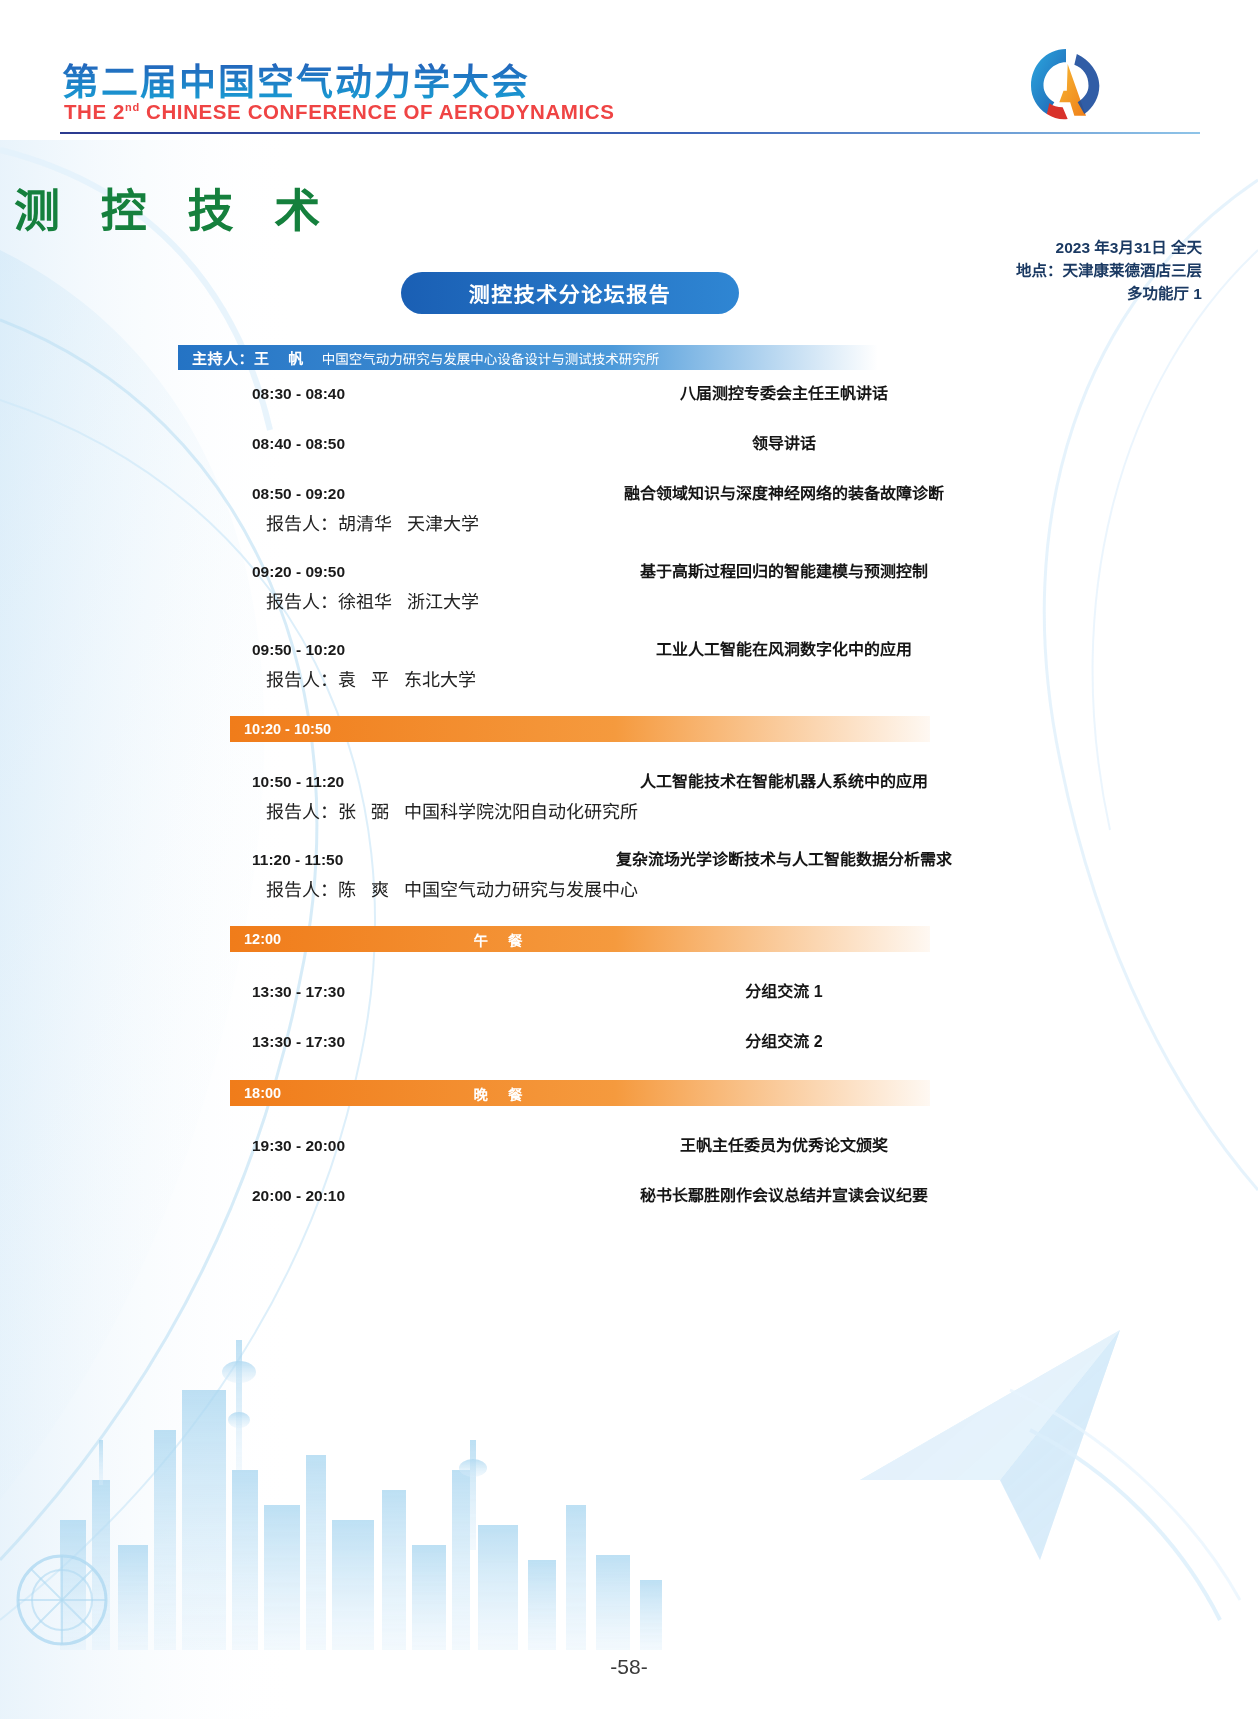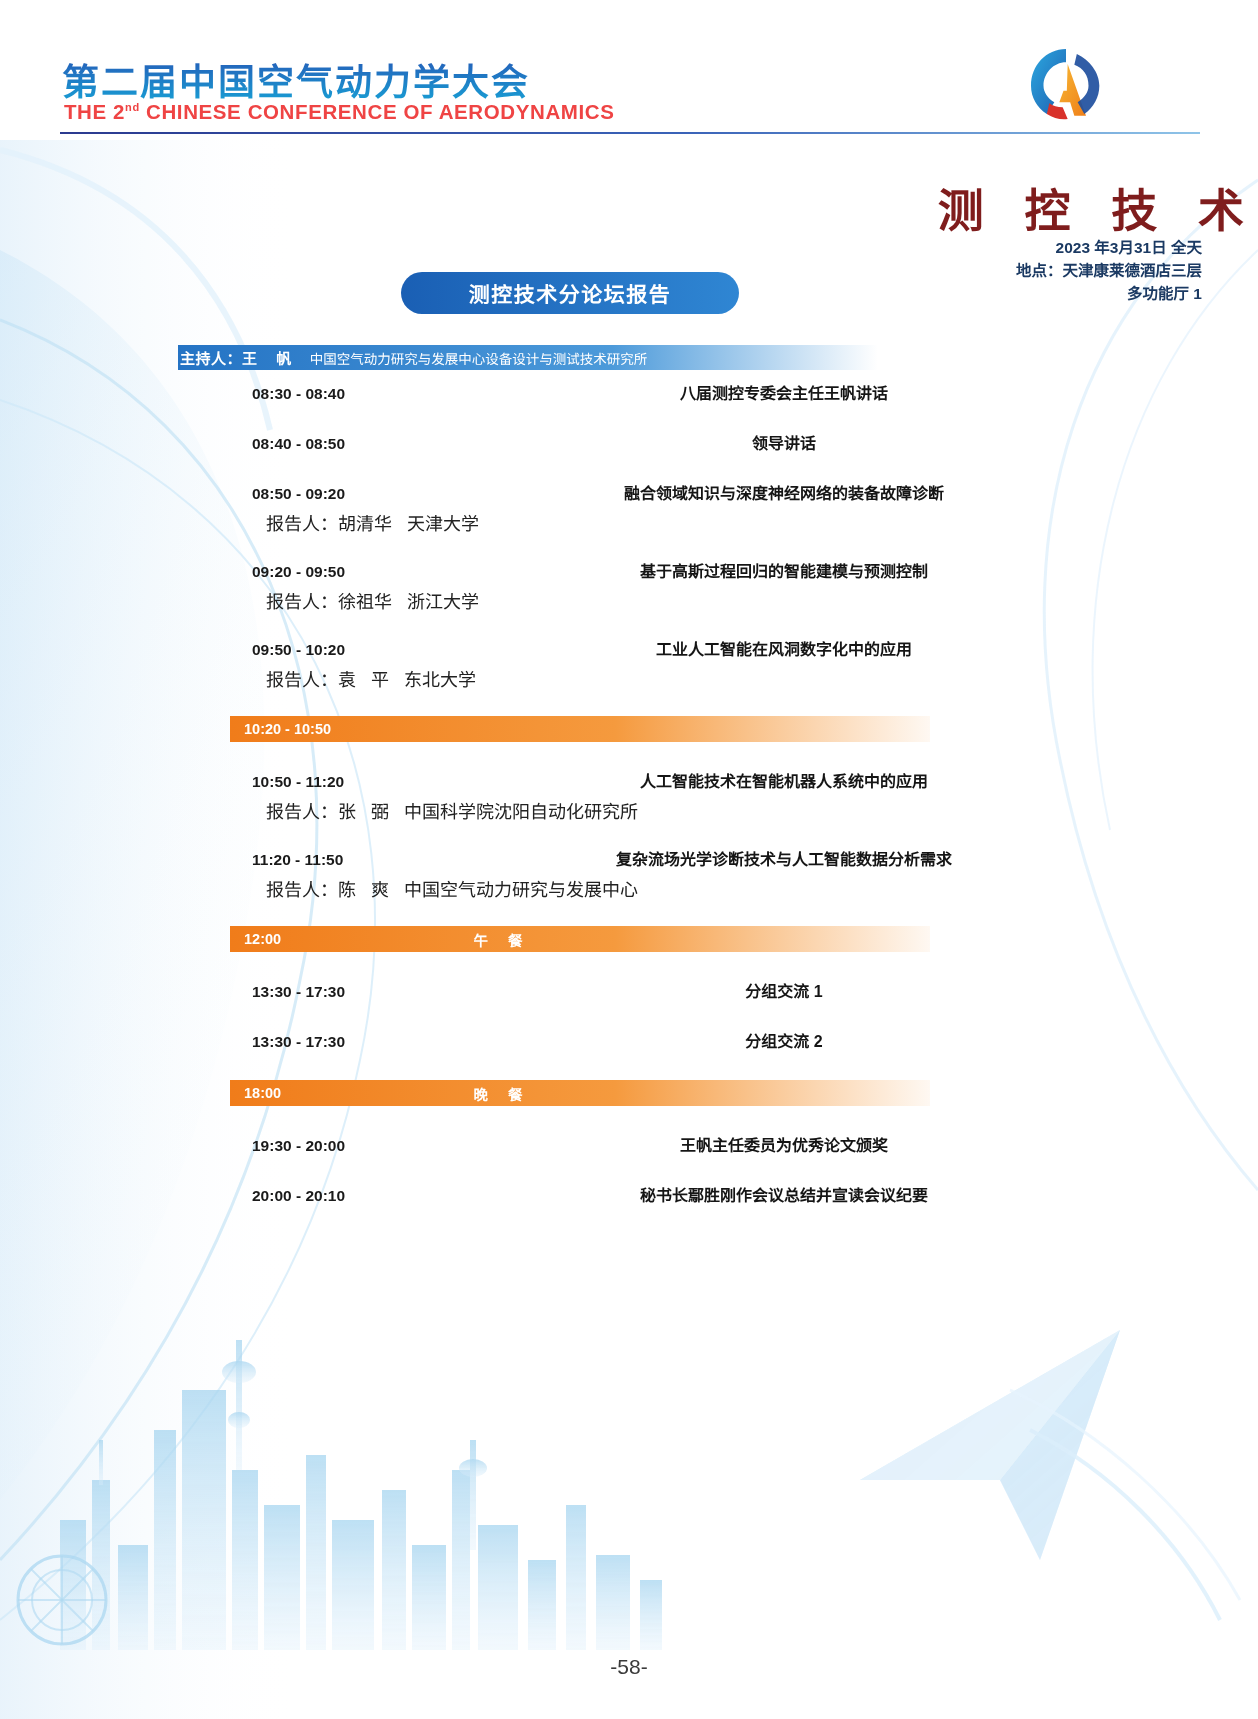--- a/index.html
+++ b/index.html
@@ -67,25 +67,25 @@
     position: absolute;
     right: 55px; top: 44px;
     width: 86px; height: 80px;
   }
 
   
   .page-title {
     position: absolute;
     left: 0; top: 174px;
     width: 1258px;
-    text-align: right;
+    text-align: left;
     font-size: 46px;
     font-weight: bold;
     letter-spacing: 14px;
-    color: #7f1d1d;
+    color: #15803d;
     text-indent: 14px;
   }
 
   
   .meta {
     position: absolute;
     right: 56px; top: 236px;
     text-align: right;
     font-size: 15.5px;
     font-weight: bold;
@@ -115,21 +115,21 @@
     left: 178px; top: 345px;
     width: 700px; height: 25px;
     background: linear-gradient(to right,#2473c4 0%, #4c9ada 62%, rgba(165,210,240,0) 100%);
     display: flex;
     align-items: center;
     color: #ffffff;
   }
   .chair-label {
     font-size: 15px;
     font-weight: bold;
-    margin-left: 2px;
+    margin-left: 14px;
     letter-spacing: 0.5px;
     white-space: pre;
   }
   .chair-affil {
     font-size: 13.5px;
     margin-left: 18px;
     white-space: nowrap;
   }
 
   

